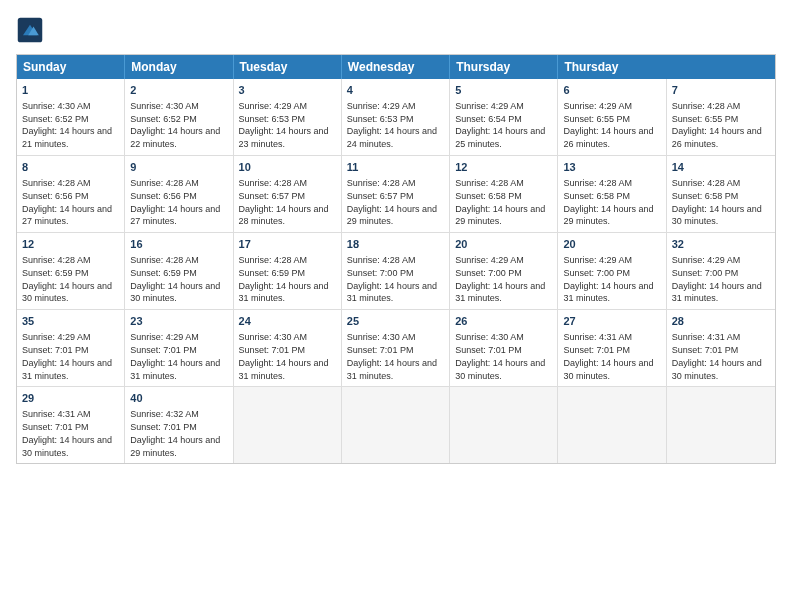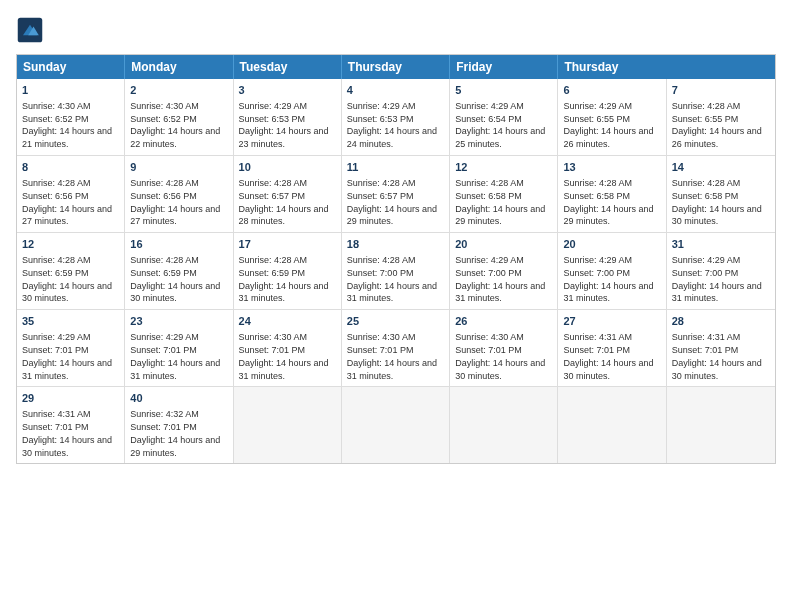--- a/index.html
+++ b/index.html
@@ -137,22 +137,22 @@
       <div class="month-title"></div>
       <div class="location-title"></div>
     </div>
   </div>
 
   <div class="calendar">
     <div class="cal-header">
     <div class="cal-header-cell">Sunday</div>
         <div class="cal-header-cell">Monday</div>
         <div class="cal-header-cell">Tuesday</div>
+        <div class="cal-header-cell">Wednesday</div>
         <div class="cal-header-cell">Thursday</div>
-        <div class="cal-header-cell">Friday</div>
         <div class="cal-header-cell">Thursday</div>
       </div>
     <div class="cal-body">
     <div class="cal-row">
           <div class="cal-cell"><span class="day-num">1</span><span class="cell-info">Sunrise: 4:30 AM<br>Sunset: 6:52 PM<br>Daylight: 14 hours and 21 minutes.</span></div>
           <div class="cal-cell"><span class="day-num">2</span><span class="cell-info">Sunrise: 4:30 AM<br>Sunset: 6:52 PM<br>Daylight: 14 hours and 22 minutes.</span></div>
           <div class="cal-cell"><span class="day-num">3</span><span class="cell-info">Sunrise: 4:29 AM<br>Sunset: 6:53 PM<br>Daylight: 14 hours and 23 minutes.</span></div>
           <div class="cal-cell"><span class="day-num">4</span><span class="cell-info">Sunrise: 4:29 AM<br>Sunset: 6:53 PM<br>Daylight: 14 hours and 24 minutes.</span></div>
           <div class="cal-cell"><span class="day-num">5</span><span class="cell-info">Sunrise: 4:29 AM<br>Sunset: 6:54 PM<br>Daylight: 14 hours and 25 minutes.</span></div>
           <div class="cal-cell"><span class="day-num">6</span><span class="cell-info">Sunrise: 4:29 AM<br>Sunset: 6:55 PM<br>Daylight: 14 hours and 26 minutes.</span></div>
@@ -167,21 +167,21 @@
           <div class="cal-cell"><span class="day-num">13</span><span class="cell-info">Sunrise: 4:28 AM<br>Sunset: 6:58 PM<br>Daylight: 14 hours and 29 minutes.</span></div>
           <div class="cal-cell"><span class="day-num">14</span><span class="cell-info">Sunrise: 4:28 AM<br>Sunset: 6:58 PM<br>Daylight: 14 hours and 30 minutes.</span></div>
         </div>
         <div class="cal-row">
           <div class="cal-cell"><span class="day-num">12</span><span class="cell-info">Sunrise: 4:28 AM<br>Sunset: 6:59 PM<br>Daylight: 14 hours and 30 minutes.</span></div>
           <div class="cal-cell"><span class="day-num">16</span><span class="cell-info">Sunrise: 4:28 AM<br>Sunset: 6:59 PM<br>Daylight: 14 hours and 30 minutes.</span></div>
           <div class="cal-cell"><span class="day-num">17</span><span class="cell-info">Sunrise: 4:28 AM<br>Sunset: 6:59 PM<br>Daylight: 14 hours and 31 minutes.</span></div>
           <div class="cal-cell"><span class="day-num">18</span><span class="cell-info">Sunrise: 4:28 AM<br>Sunset: 7:00 PM<br>Daylight: 14 hours and 31 minutes.</span></div>
           <div class="cal-cell"><span class="day-num">20</span><span class="cell-info">Sunrise: 4:29 AM<br>Sunset: 7:00 PM<br>Daylight: 14 hours and 31 minutes.</span></div>
           <div class="cal-cell"><span class="day-num">20</span><span class="cell-info">Sunrise: 4:29 AM<br>Sunset: 7:00 PM<br>Daylight: 14 hours and 31 minutes.</span></div>
-          <div class="cal-cell"><span class="day-num">31</span><span class="cell-info">Sunrise: 4:29 AM<br>Sunset: 7:00 PM<br>Daylight: 14 hours and 31 minutes.</span></div>
+          <div class="cal-cell"><span class="day-num">32</span><span class="cell-info">Sunrise: 4:29 AM<br>Sunset: 7:00 PM<br>Daylight: 14 hours and 31 minutes.</span></div>
         </div>
         <div class="cal-row">
           <div class="cal-cell"><span class="day-num">35</span><span class="cell-info">Sunrise: 4:29 AM<br>Sunset: 7:01 PM<br>Daylight: 14 hours and 31 minutes.</span></div>
           <div class="cal-cell"><span class="day-num">23</span><span class="cell-info">Sunrise: 4:29 AM<br>Sunset: 7:01 PM<br>Daylight: 14 hours and 31 minutes.</span></div>
           <div class="cal-cell"><span class="day-num">24</span><span class="cell-info">Sunrise: 4:30 AM<br>Sunset: 7:01 PM<br>Daylight: 14 hours and 31 minutes.</span></div>
           <div class="cal-cell"><span class="day-num">25</span><span class="cell-info">Sunrise: 4:30 AM<br>Sunset: 7:01 PM<br>Daylight: 14 hours and 31 minutes.</span></div>
           <div class="cal-cell"><span class="day-num">26</span><span class="cell-info">Sunrise: 4:30 AM<br>Sunset: 7:01 PM<br>Daylight: 14 hours and 30 minutes.</span></div>
           <div class="cal-cell"><span class="day-num">27</span><span class="cell-info">Sunrise: 4:31 AM<br>Sunset: 7:01 PM<br>Daylight: 14 hours and 30 minutes.</span></div>
           <div class="cal-cell"><span class="day-num">28</span><span class="cell-info">Sunrise: 4:31 AM<br>Sunset: 7:01 PM<br>Daylight: 14 hours and 30 minutes.</span></div>
         </div>

